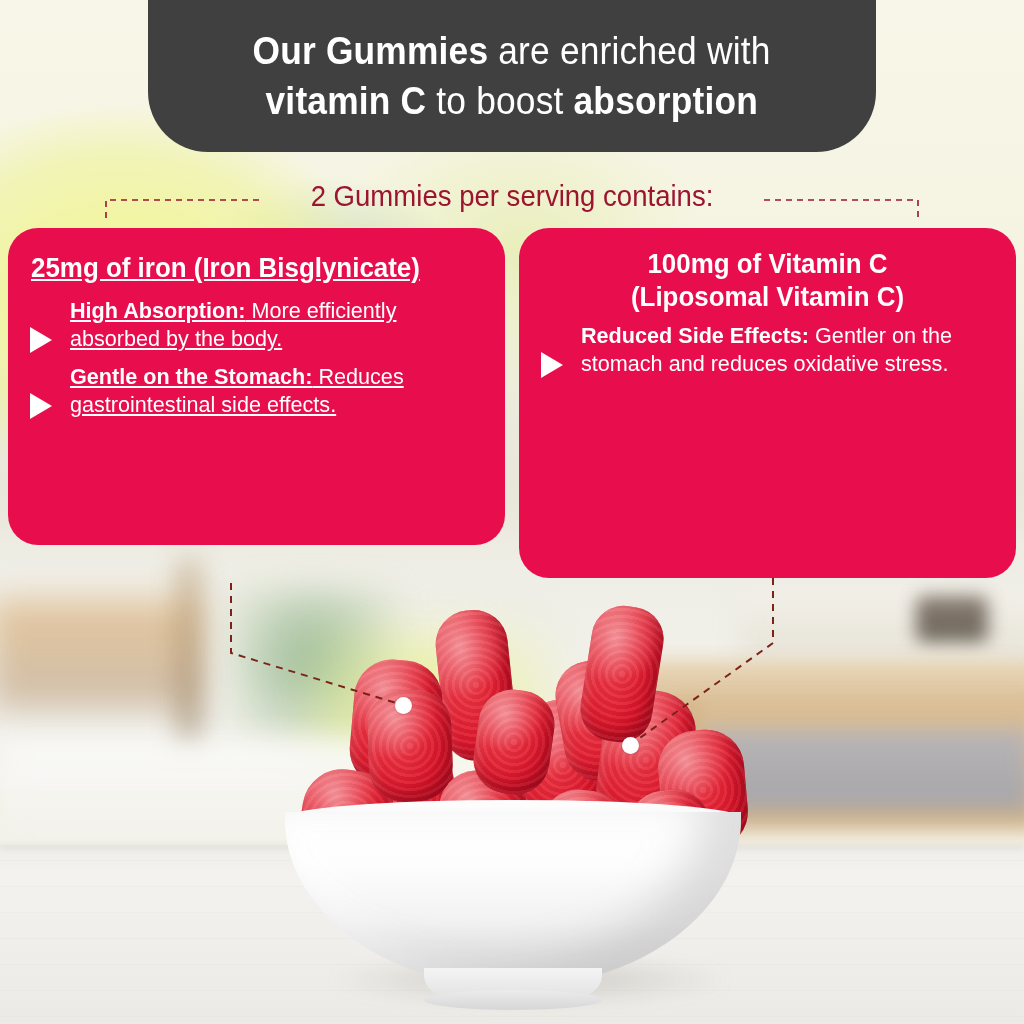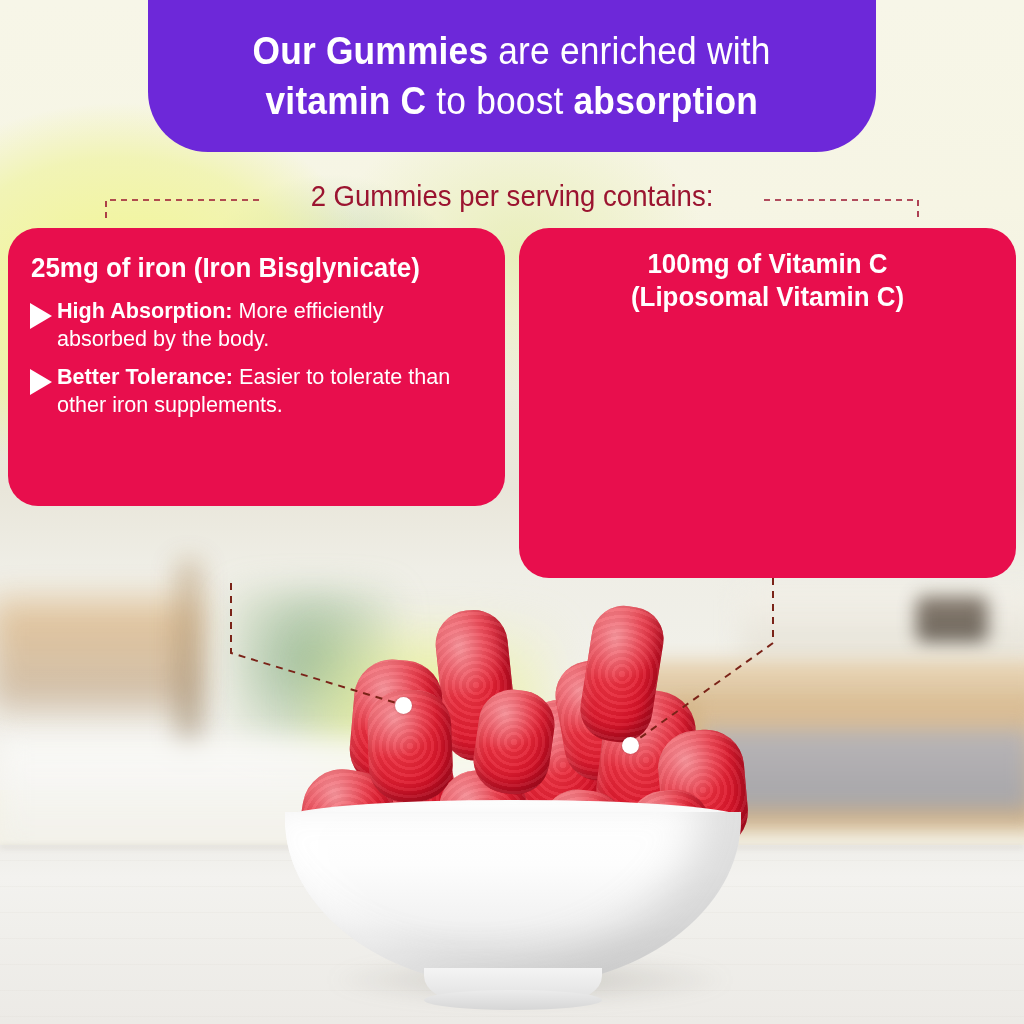--- a/index.html
+++ b/index.html
@@ -138,21 +138,21 @@
   .gummy::after{
     content:"";position:absolute;inset:0;border-radius:inherit;
     background:radial-gradient(circle at 30% 22%, rgba(255,255,255,.38), rgba(255,255,255,0) 42%),
                repeating-radial-gradient(circle at 50% 50%, rgba(255,255,255,.07) 0 3px, rgba(0,0,0,.05) 3px 7px);
     opacity:.85;
   }
 
   
   .banner{
     position:absolute;left:148px;top:0;width:728px;height:152px;
-    background:#6d28d9;
+    background:#404040;
     border-radius:0 0 60px 60px;
     display:flex;flex-direction:column;align-items:center;justify-content:center;
   }
   .banner-line{
     color:#ffffff;
     font-size:38px;line-height:50px;letter-spacing:.2px;
     font-weight:400;white-space:nowrap;
     font-family:"Liberation Sans Narrow","Liberation Sans",sans-serif;
     transform:scaleX(.93);
   }
@@ -164,34 +164,34 @@
     position:absolute;left:0;top:178px;width:1024px;text-align:center;
     color:#9b1430;font-size:29px;line-height:36px;font-weight:400;
     font-family:"Liberation Sans Narrow","Liberation Sans",sans-serif;
     transform:scaleX(.95);
   }
 
   
   .card{
     position:absolute;background:#e80e4d;color:#fff;border-radius:30px;
   }
-  .card-left{left:8px;top:228px;width:497px;height:278px;}
+  .card-left{left:8px;top:228px;width:497px;height:317px;text-decoration:underline;}
   .card-right{left:519px;top:228px;width:497px;height:350px;}
   .card-title{
     font-weight:700;font-size:27px;line-height:33px;
     font-family:"Liberation Sans Narrow","Liberation Sans",sans-serif;
     transform:scaleX(.96);transform-origin:left center;
     padding:0;margin:0;
   }
   .card-left .card-title{padding:24px 14px 0 24px;text-align:left;}
   .card-right .card-title{padding:20px 20px 0 20px;text-align:center;transform-origin:center center;}
   .bullets{list-style:none;margin:0;padding:12px 14px 0 22px;}
   .card-right .bullets{padding-top:8px;}
   .bullet{
-    display:flex;align-items:flex-start;gap:5px;margin-bottom:10px;
+    display:flex;align-items:flex-end;gap:18px;margin-bottom:10px;
   }
   .tri{
     flex:0 0 auto;width:0;height:0;margin-top:6px;
     border-left:22px solid #ffffff;
     border-top:13px solid transparent;
     border-bottom:13px solid transparent;
   }
   .btext{
     font-size:22.5px;line-height:28px;font-weight:400;
     font-family:"Liberation Sans Narrow","Liberation Sans",sans-serif;
@@ -276,27 +276,31 @@
 
   <div class="card card-left">
     <div class="card-title">25mg of iron (Iron Bisglynicate)</div>
     <ul class="bullets">
       <li class="bullet">
         <span class="tri"></span>
         <span class="btext"><b>High Absorption:</b><span> More efficiently absorbed by the body.</span></span>
       </li>
       <li class="bullet">
         <span class="tri"></span>
-        <span class="btext"><b>Better Tolerance:</b><span> Easier to tolerate than other iron supplements.</span></span>
+        <span class="btext"><b>Gentle on the Stomach:</b><span> Reduces gastrointestinal side effects.</span></span>
       </li>
     </ul>
   </div>
 
   <div class="card card-right">
     <div class="card-title">
       <div>100mg of Vitamin C</div>
       <div>(Liposomal Vitamin C)</div>
     </div>
     <ul class="bullets">
+      <li class="bullet">
+        <span class="tri"></span>
+        <span class="btext"><b>Reduced Side Effects:</b><span> Gentler on the stomach and reduces oxidative stress.</span></span>
+      </li>
     </ul>
   </div>
 
 </div>
 
 </body></html>

